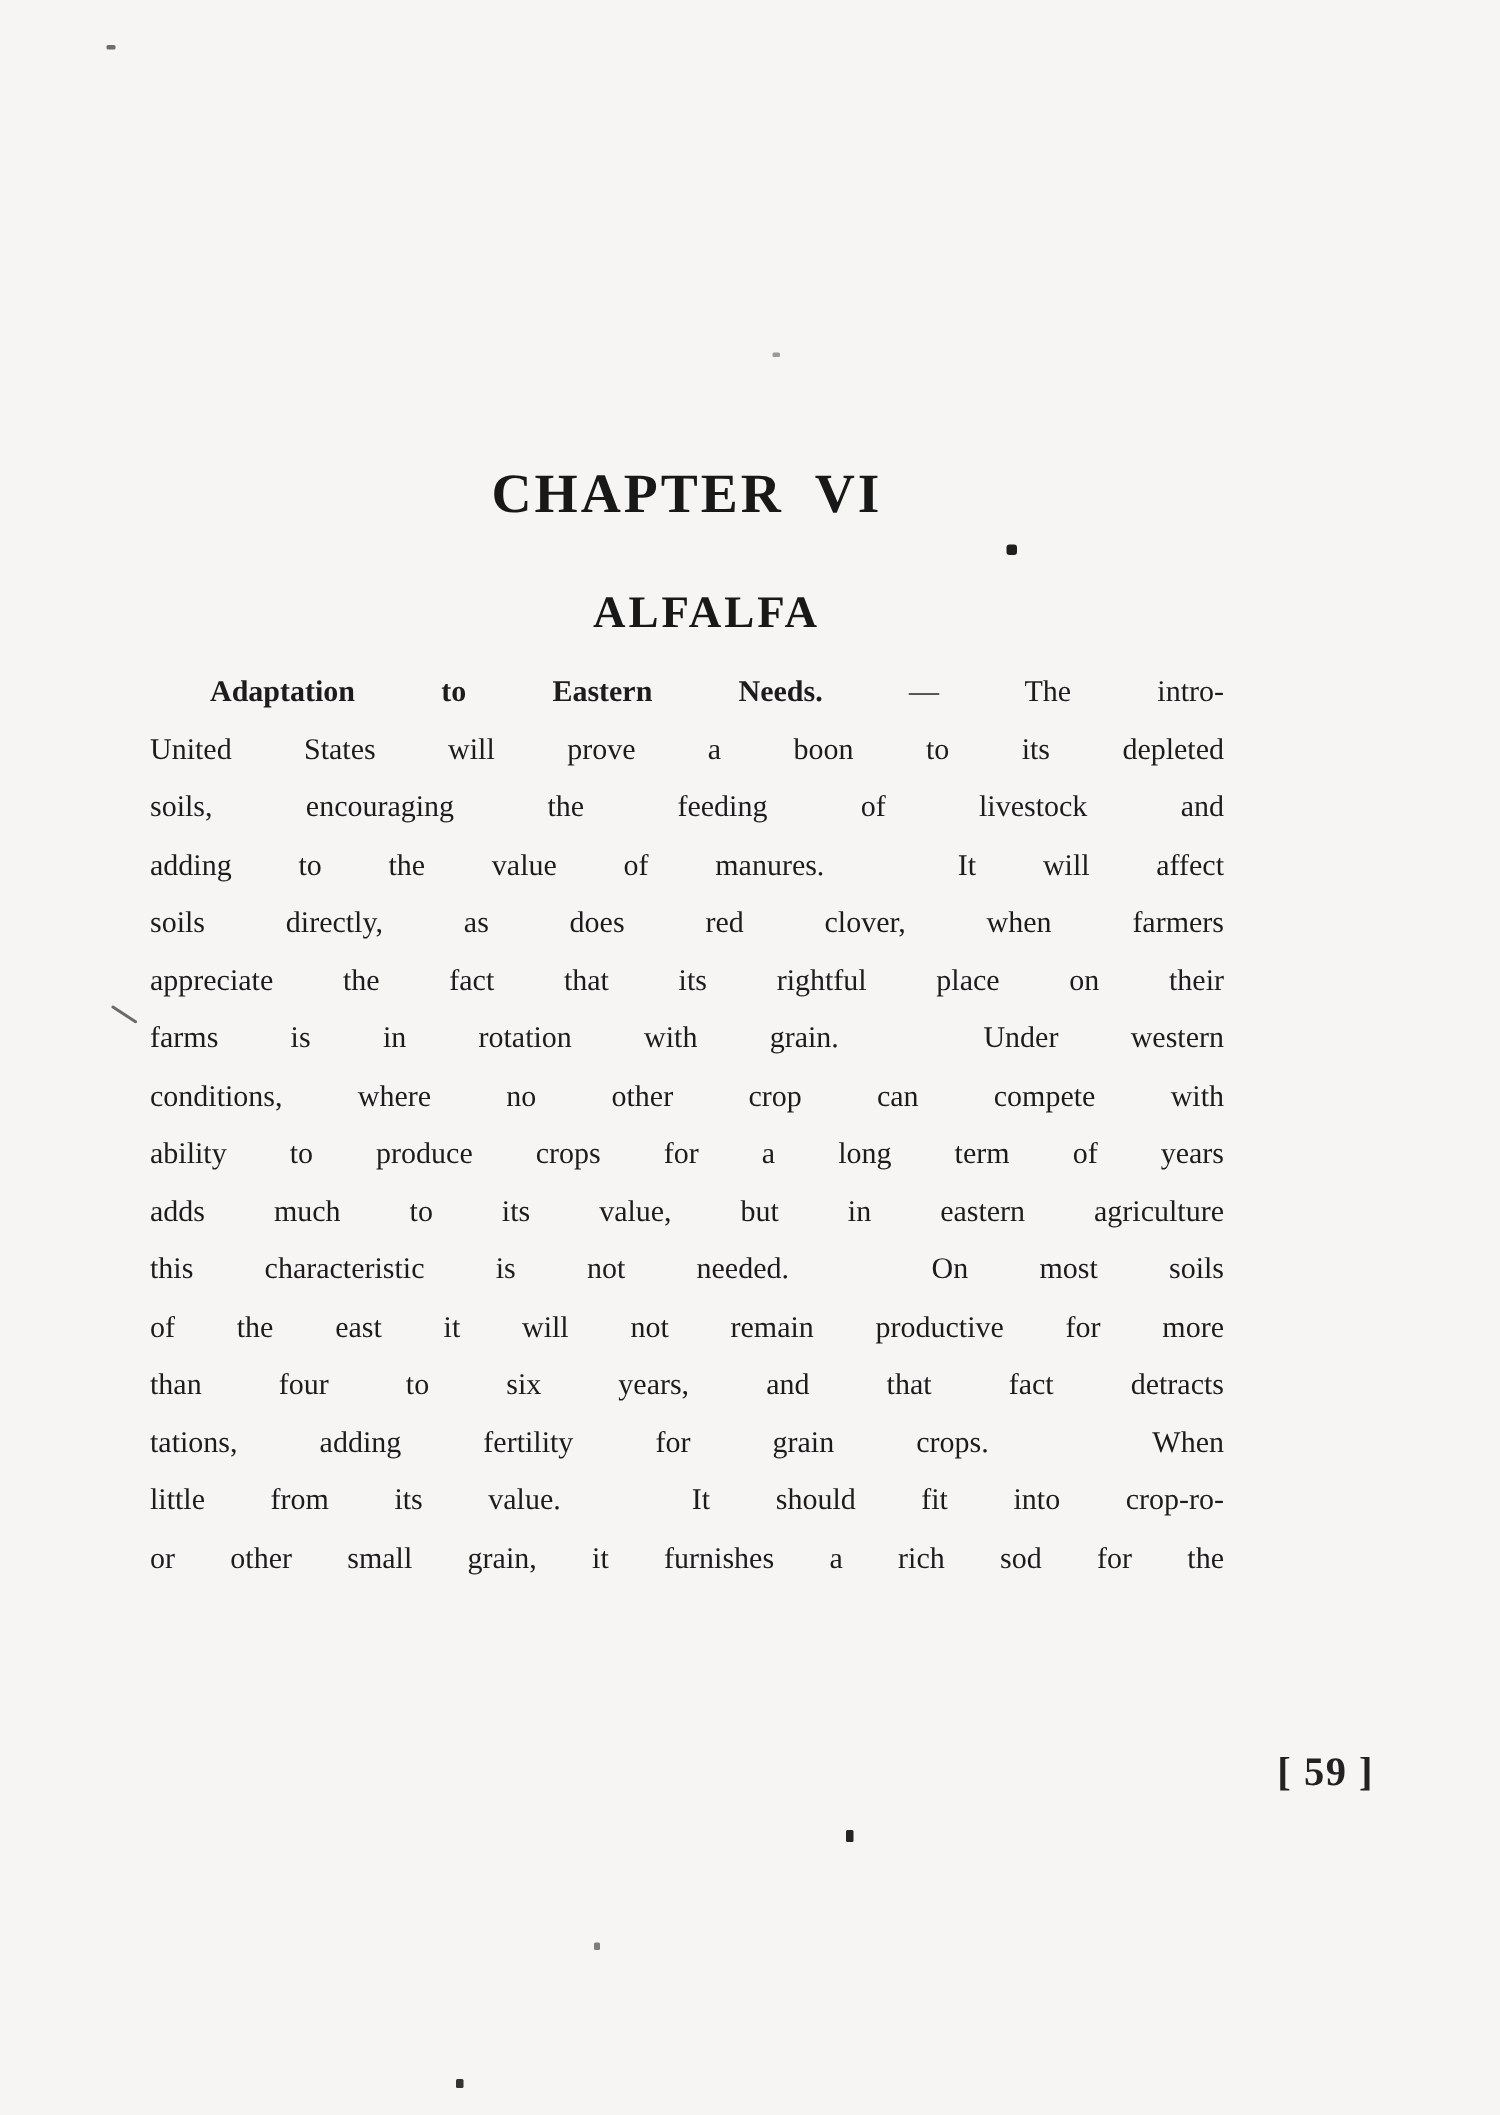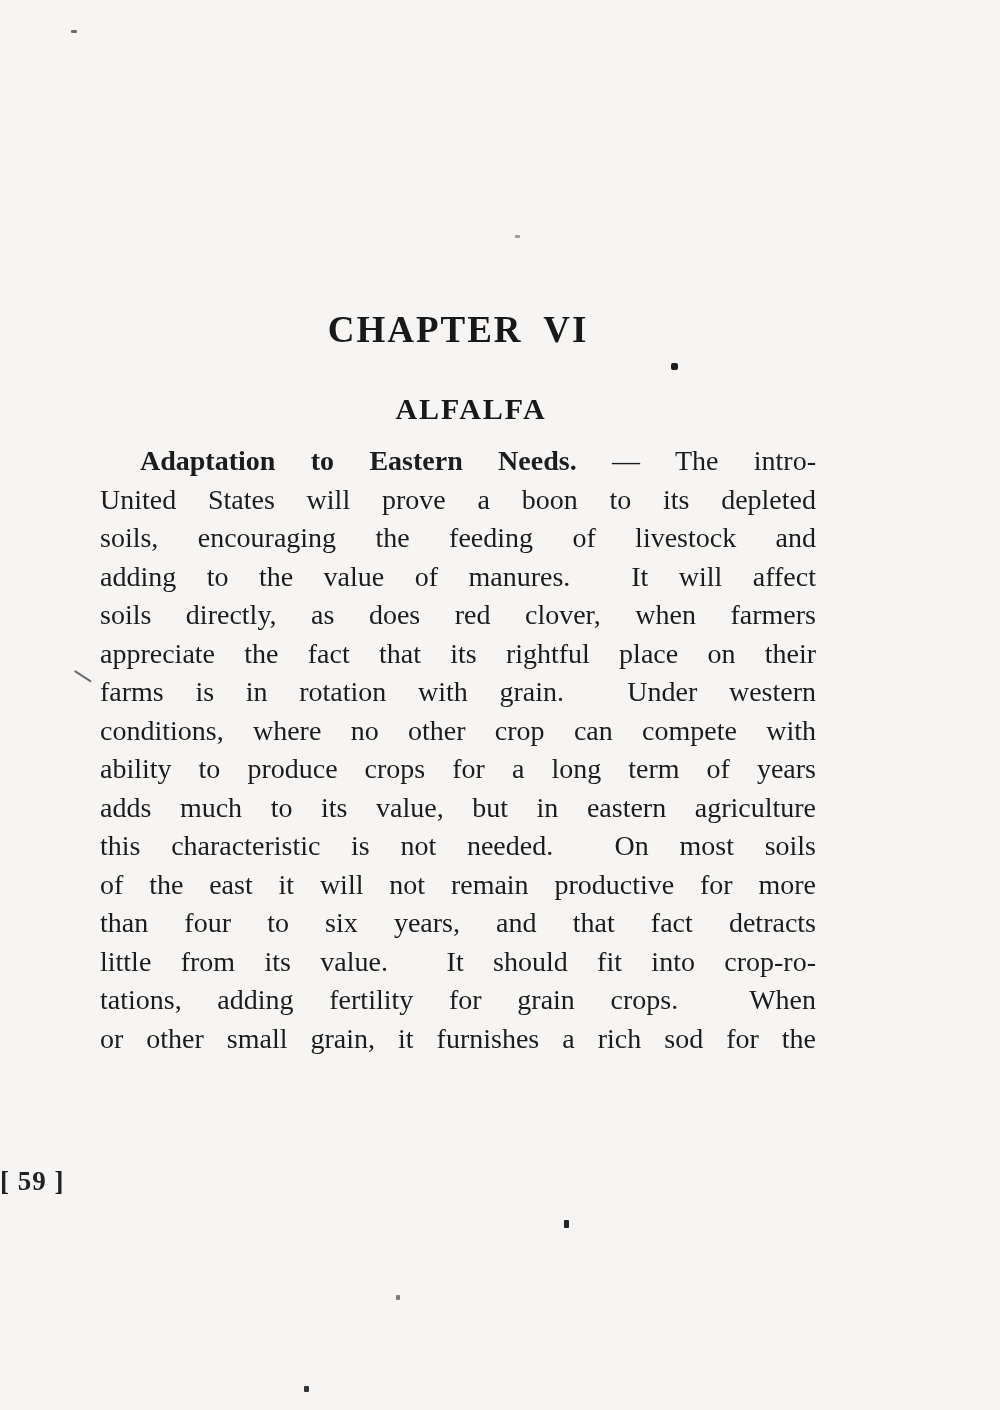--- a/index.html
+++ b/index.html
@@ -46,41 +46,41 @@
   }
   .paragraph {
     position: absolute;
     top: 442px;
     left: 100px;
     width: 716px;
   }
   .line {
     height: 38.5px;
     line-height: 38.5px;
-    font-size: 28px;
+    font-size: 20px;
     text-align: justify;
     text-align-last: justify;
     text-justify: inter-word;
     white-space: normal;
     overflow: visible;
     color: #1c1c1c;
   }
   .line .lead-bold {
     font-weight: bold;
   }
   .line.indent {
     padding-left: 40px;
     width: 676px;
   }
   .page-number {
     position: absolute;
     top: 1166px;
     left: 0;
     width: 916px;
-    text-align: left;
+    text-align: right;
     font-size: 27px;
     font-weight: bold;
     letter-spacing: 1px;
     color: #222;
   }
   .speck {
     position: absolute;
     background: #2a2a2a;
     border-radius: 1px;
   }
@@ -101,22 +101,22 @@
       <div class="line">adding to the value of manures.&nbsp; It will affect</div>
       <div class="line">soils directly, as does red clover, when farmers</div>
       <div class="line">appreciate the fact that its rightful place on their</div>
       <div class="line">farms is in rotation with grain.&nbsp; Under western</div>
       <div class="line">conditions, where no other crop can compete with</div>
       <div class="line">ability to produce crops for a long term of years</div>
       <div class="line">adds much to its value, but in eastern agriculture</div>
       <div class="line">this characteristic is not needed.&nbsp; On most soils</div>
       <div class="line">of the east it will not remain productive for more</div>
       <div class="line">than four to six years, and that fact detracts</div>
+      <div class="line">tations, adding fertility for grain crops.&nbsp; When</div>
       <div class="line">little from its value.&nbsp; It should fit into crop-ro-</div>
-      <div class="line">tations, adding fertility for grain crops.&nbsp; When</div>
       <div class="line">or other small grain, it furnishes a rich sod for the</div>
     </div>
 
   <div class="page-number">[ 59 ]</div>
 
   <div class="speck" style="left:71px; top:30px; width:6px; height:3px; background:#6e6e6e;"></div>
   <div class="speck" style="left:515px; top:235px; width:5px; height:3px; background:#9a9a9a;"></div>
   <div class="speck" style="left:671px; top:363px; width:7px; height:7px; background:#1e1e1e; border-radius:2px;"></div>
   <div class="speck" style="left:75px; top:670px; width:20px; height:1.6px; background:#6b6b6b; transform:rotate(33deg); transform-origin:left top; border-radius:1px;"></div>
   <div class="speck" style="left:564px; top:1220px; width:5px; height:8px; background:#242424;"></div>

